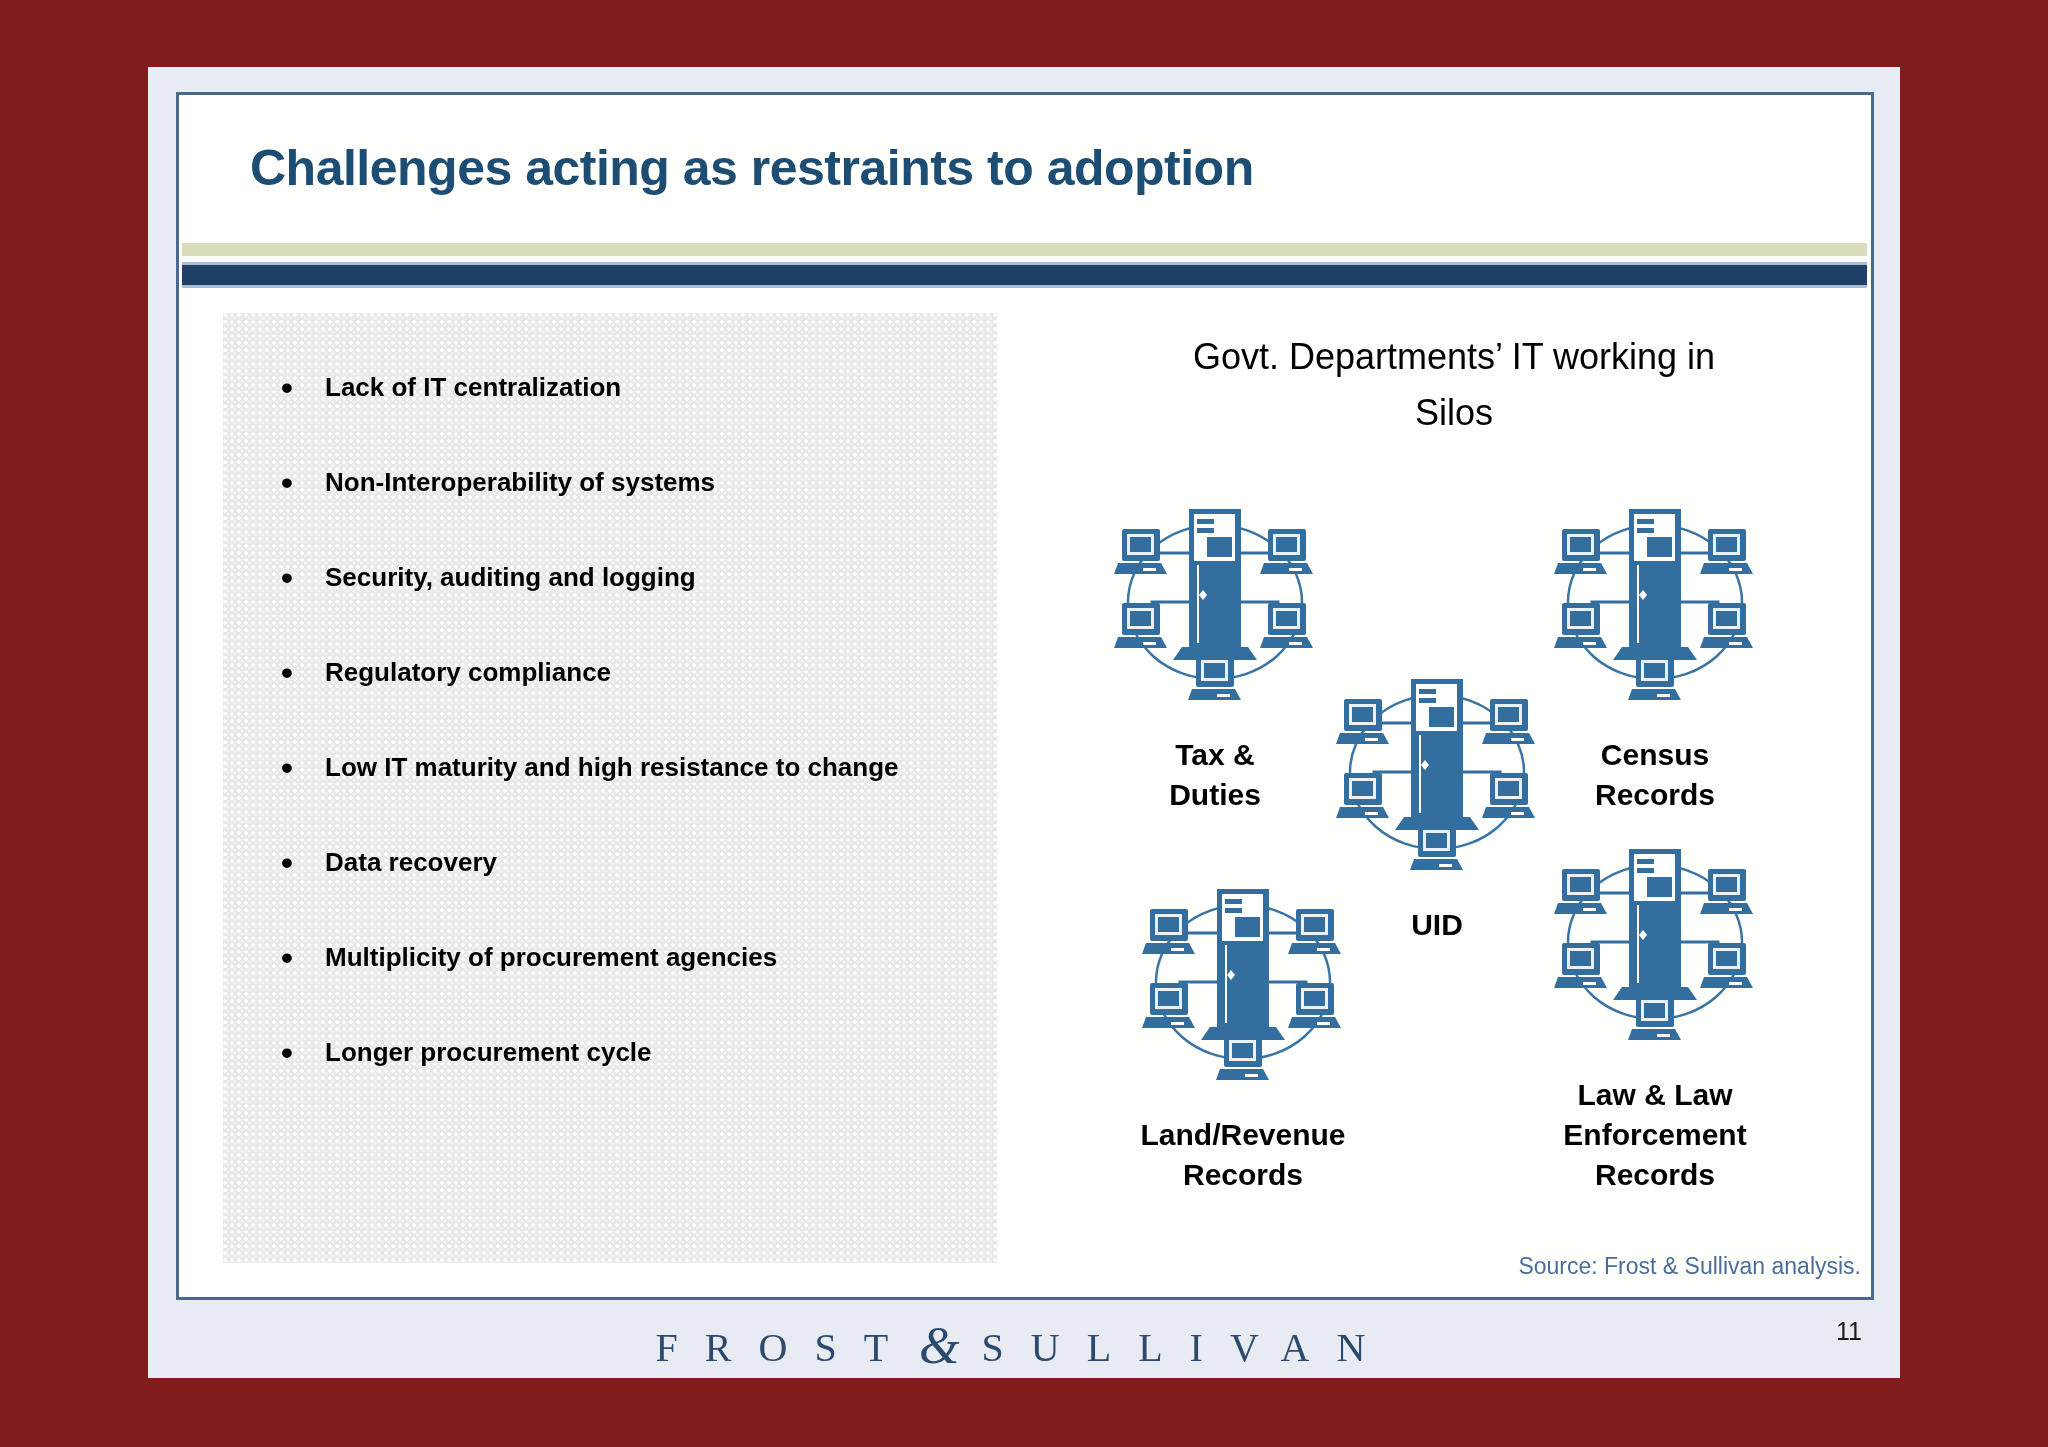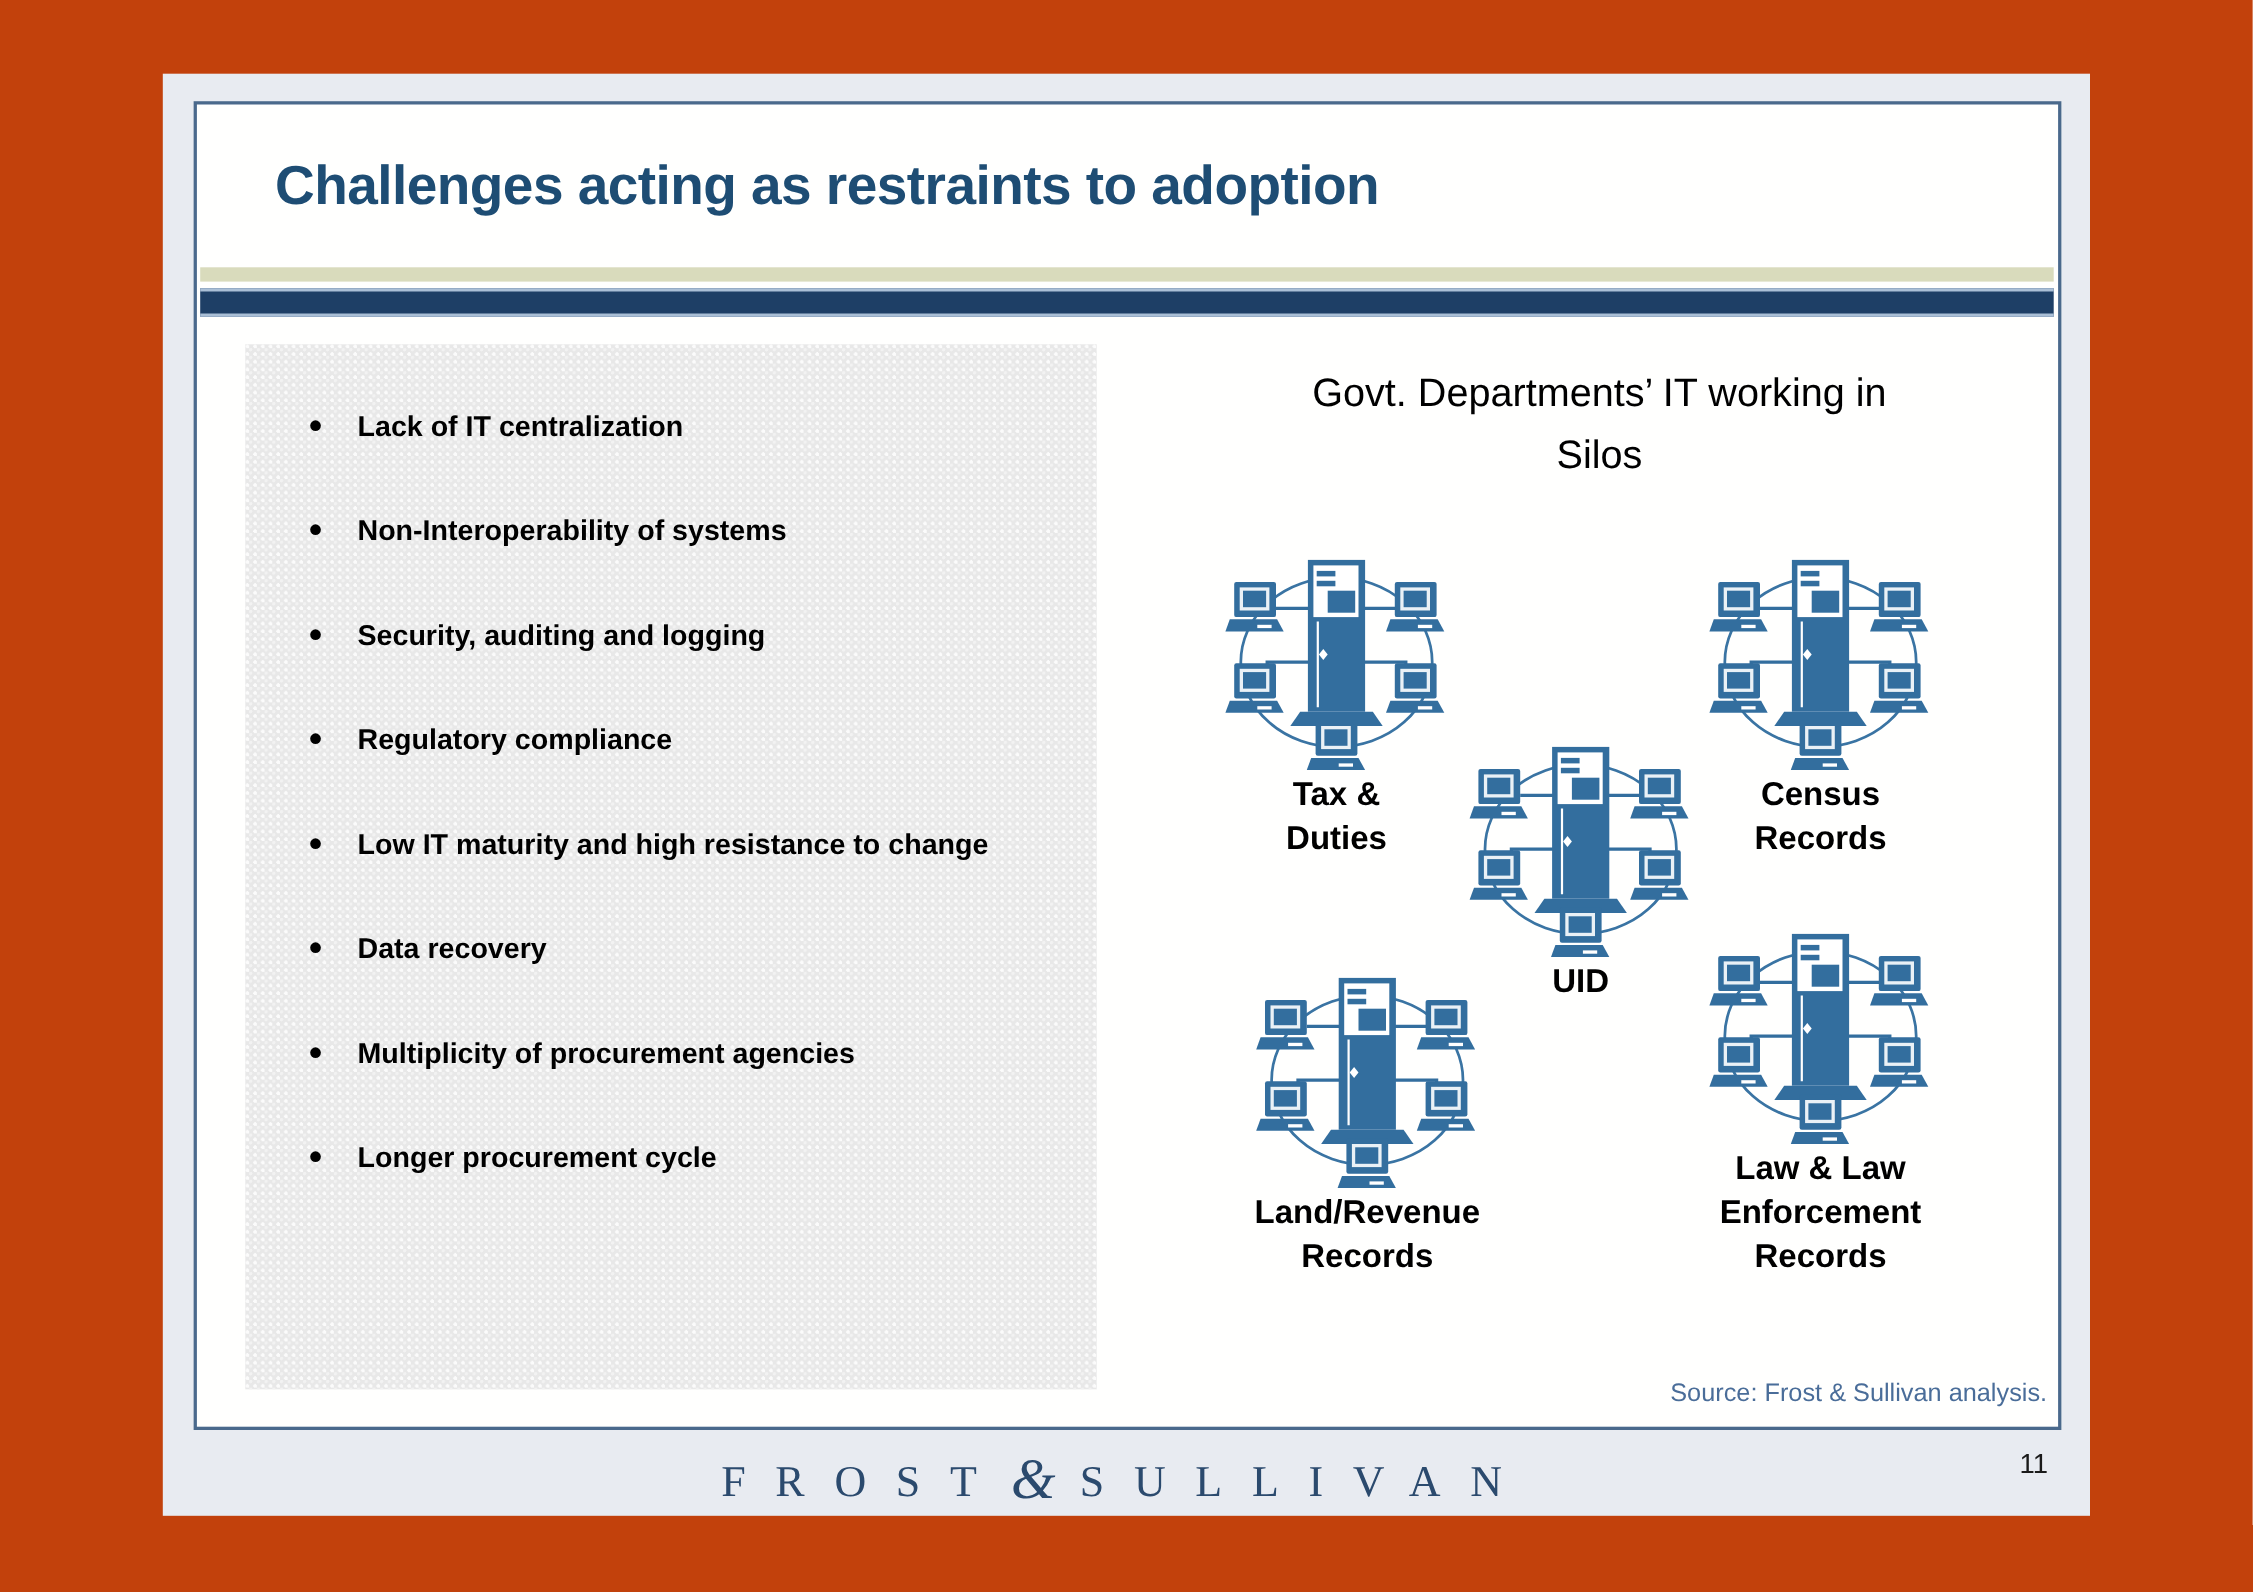--- a/index.html
+++ b/index.html
@@ -1,19 +1,19 @@
 <!DOCTYPE html>
 <html><head>
 <meta charset="utf-8">
 <style>
   * { margin:0; padding:0; box-sizing:border-box; }
   html,body { background:#ffffff; }
   body { font-family:"Liberation Sans","DejaVu Sans",sans-serif; }
 
-  .page { position:relative; width:2048px; height:1447px; background:#c2410c; overflow:hidden; }
+  .page { position:relative; width:2048px; height:1447px; background:#7f1d1d; overflow:hidden; }
 
   
   .frame { position:absolute; left:148px; top:67px; width:1752px; height:1311px; background:#e8ebf1; }
 
   
   .slide { position:absolute; left:28px; top:25px; width:1698px; height:1208px;
            background:#fffffe; border:3px solid #4a698c; }
 
   .slide-title { position:absolute; left:71px; top:44px; font-size:50px; font-weight:bold;
                  color:#1e4d74; letter-spacing:-0.5px; white-space:nowrap; }
@@ -38,21 +38,21 @@
                             font-size:34px; line-height:80px; color:#000; }
 
   
   .diagram-heading { position:absolute; left:945px; top:234px; width:660px;
                      text-align:center; color:#000; font-weight:normal;
                      font-size:36px; line-height:56px; }
   .diagram-heading div { white-space:nowrap; }
 
   .cluster { position:absolute; width:240px; text-align:center; }
   .cluster svg { display:block; margin:0 auto; width:210px; height:200px; }
-  .clabel { margin-top:0; font-size:30px; font-weight:bold; color:#000; line-height:40px; }
+  .clabel { margin-top:32px; font-size:30px; font-weight:bold; color:#000; line-height:40px; }
   .clabel div { white-space:nowrap; }
 
   .cluster-tax    { left:916px;  top:408px; }
   .cluster-census { left:1356px; top:408px; }
   .cluster-uid    { left:1138px; top:578px; }
   .cluster-land   { left:944px;  top:788px; }
   .cluster-law    { left:1356px; top:748px; }
 
   .source-note { position:absolute; right:10px; top:1158px; font-size:23px; color:#4a6d99; }
 

